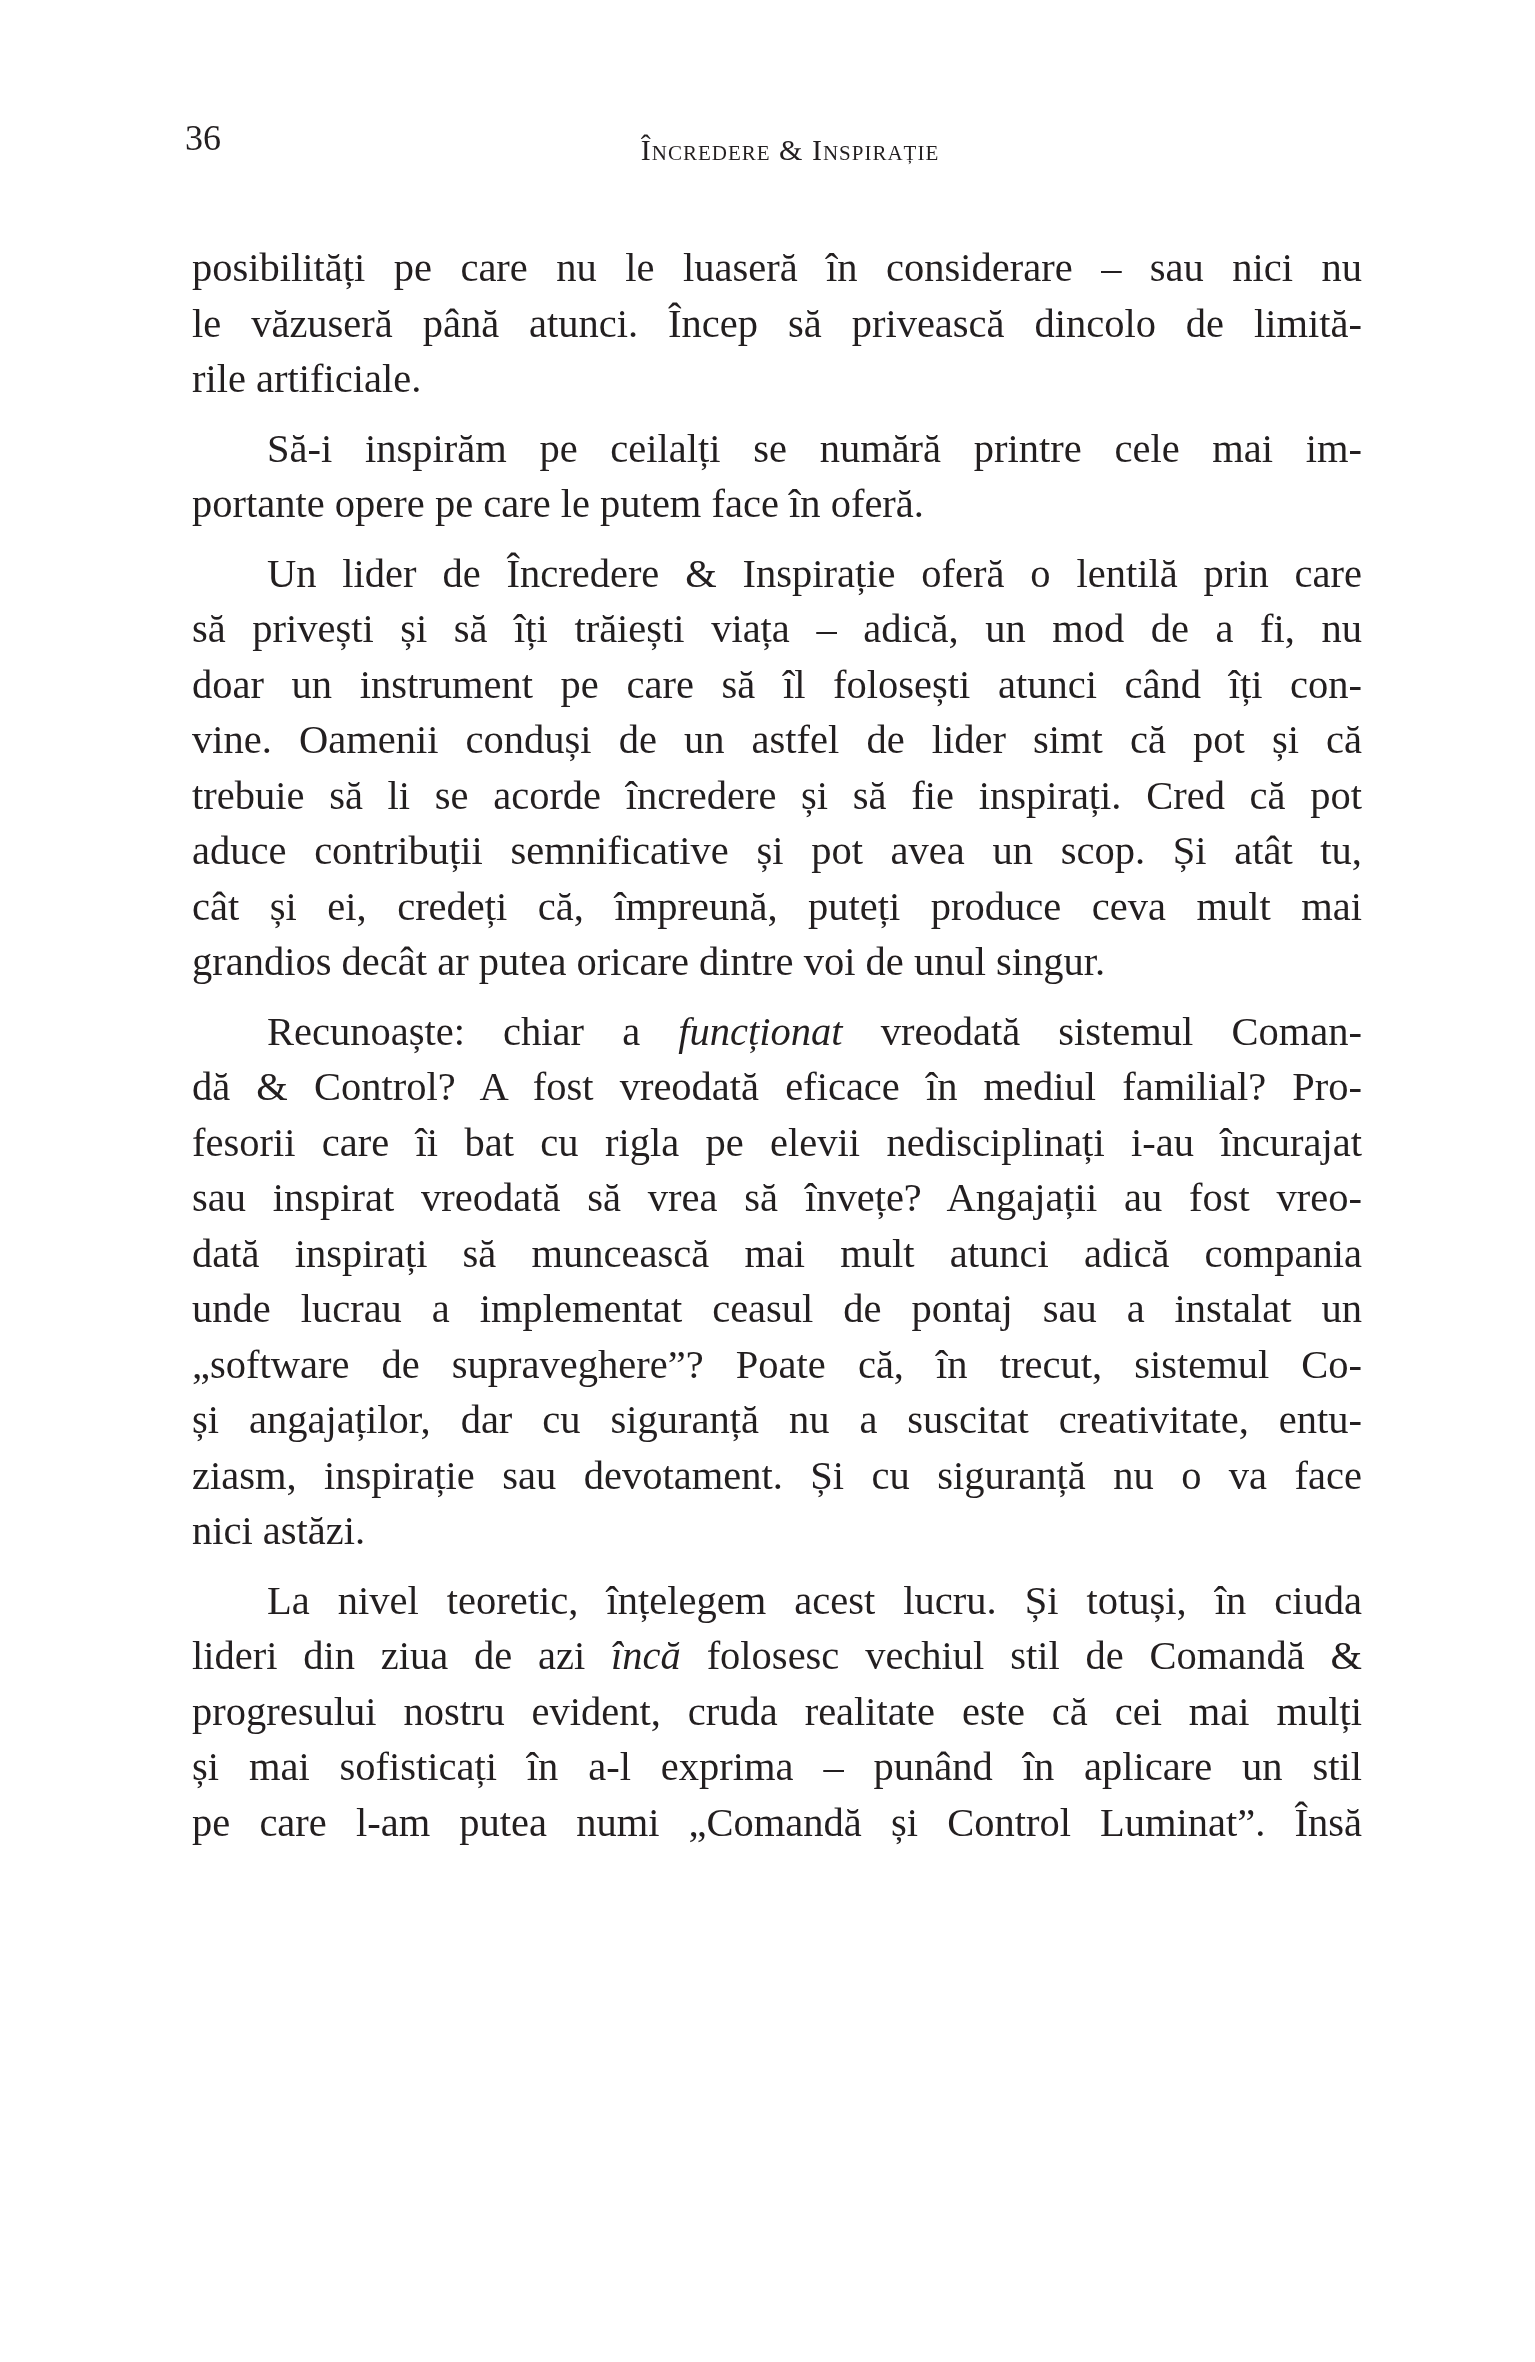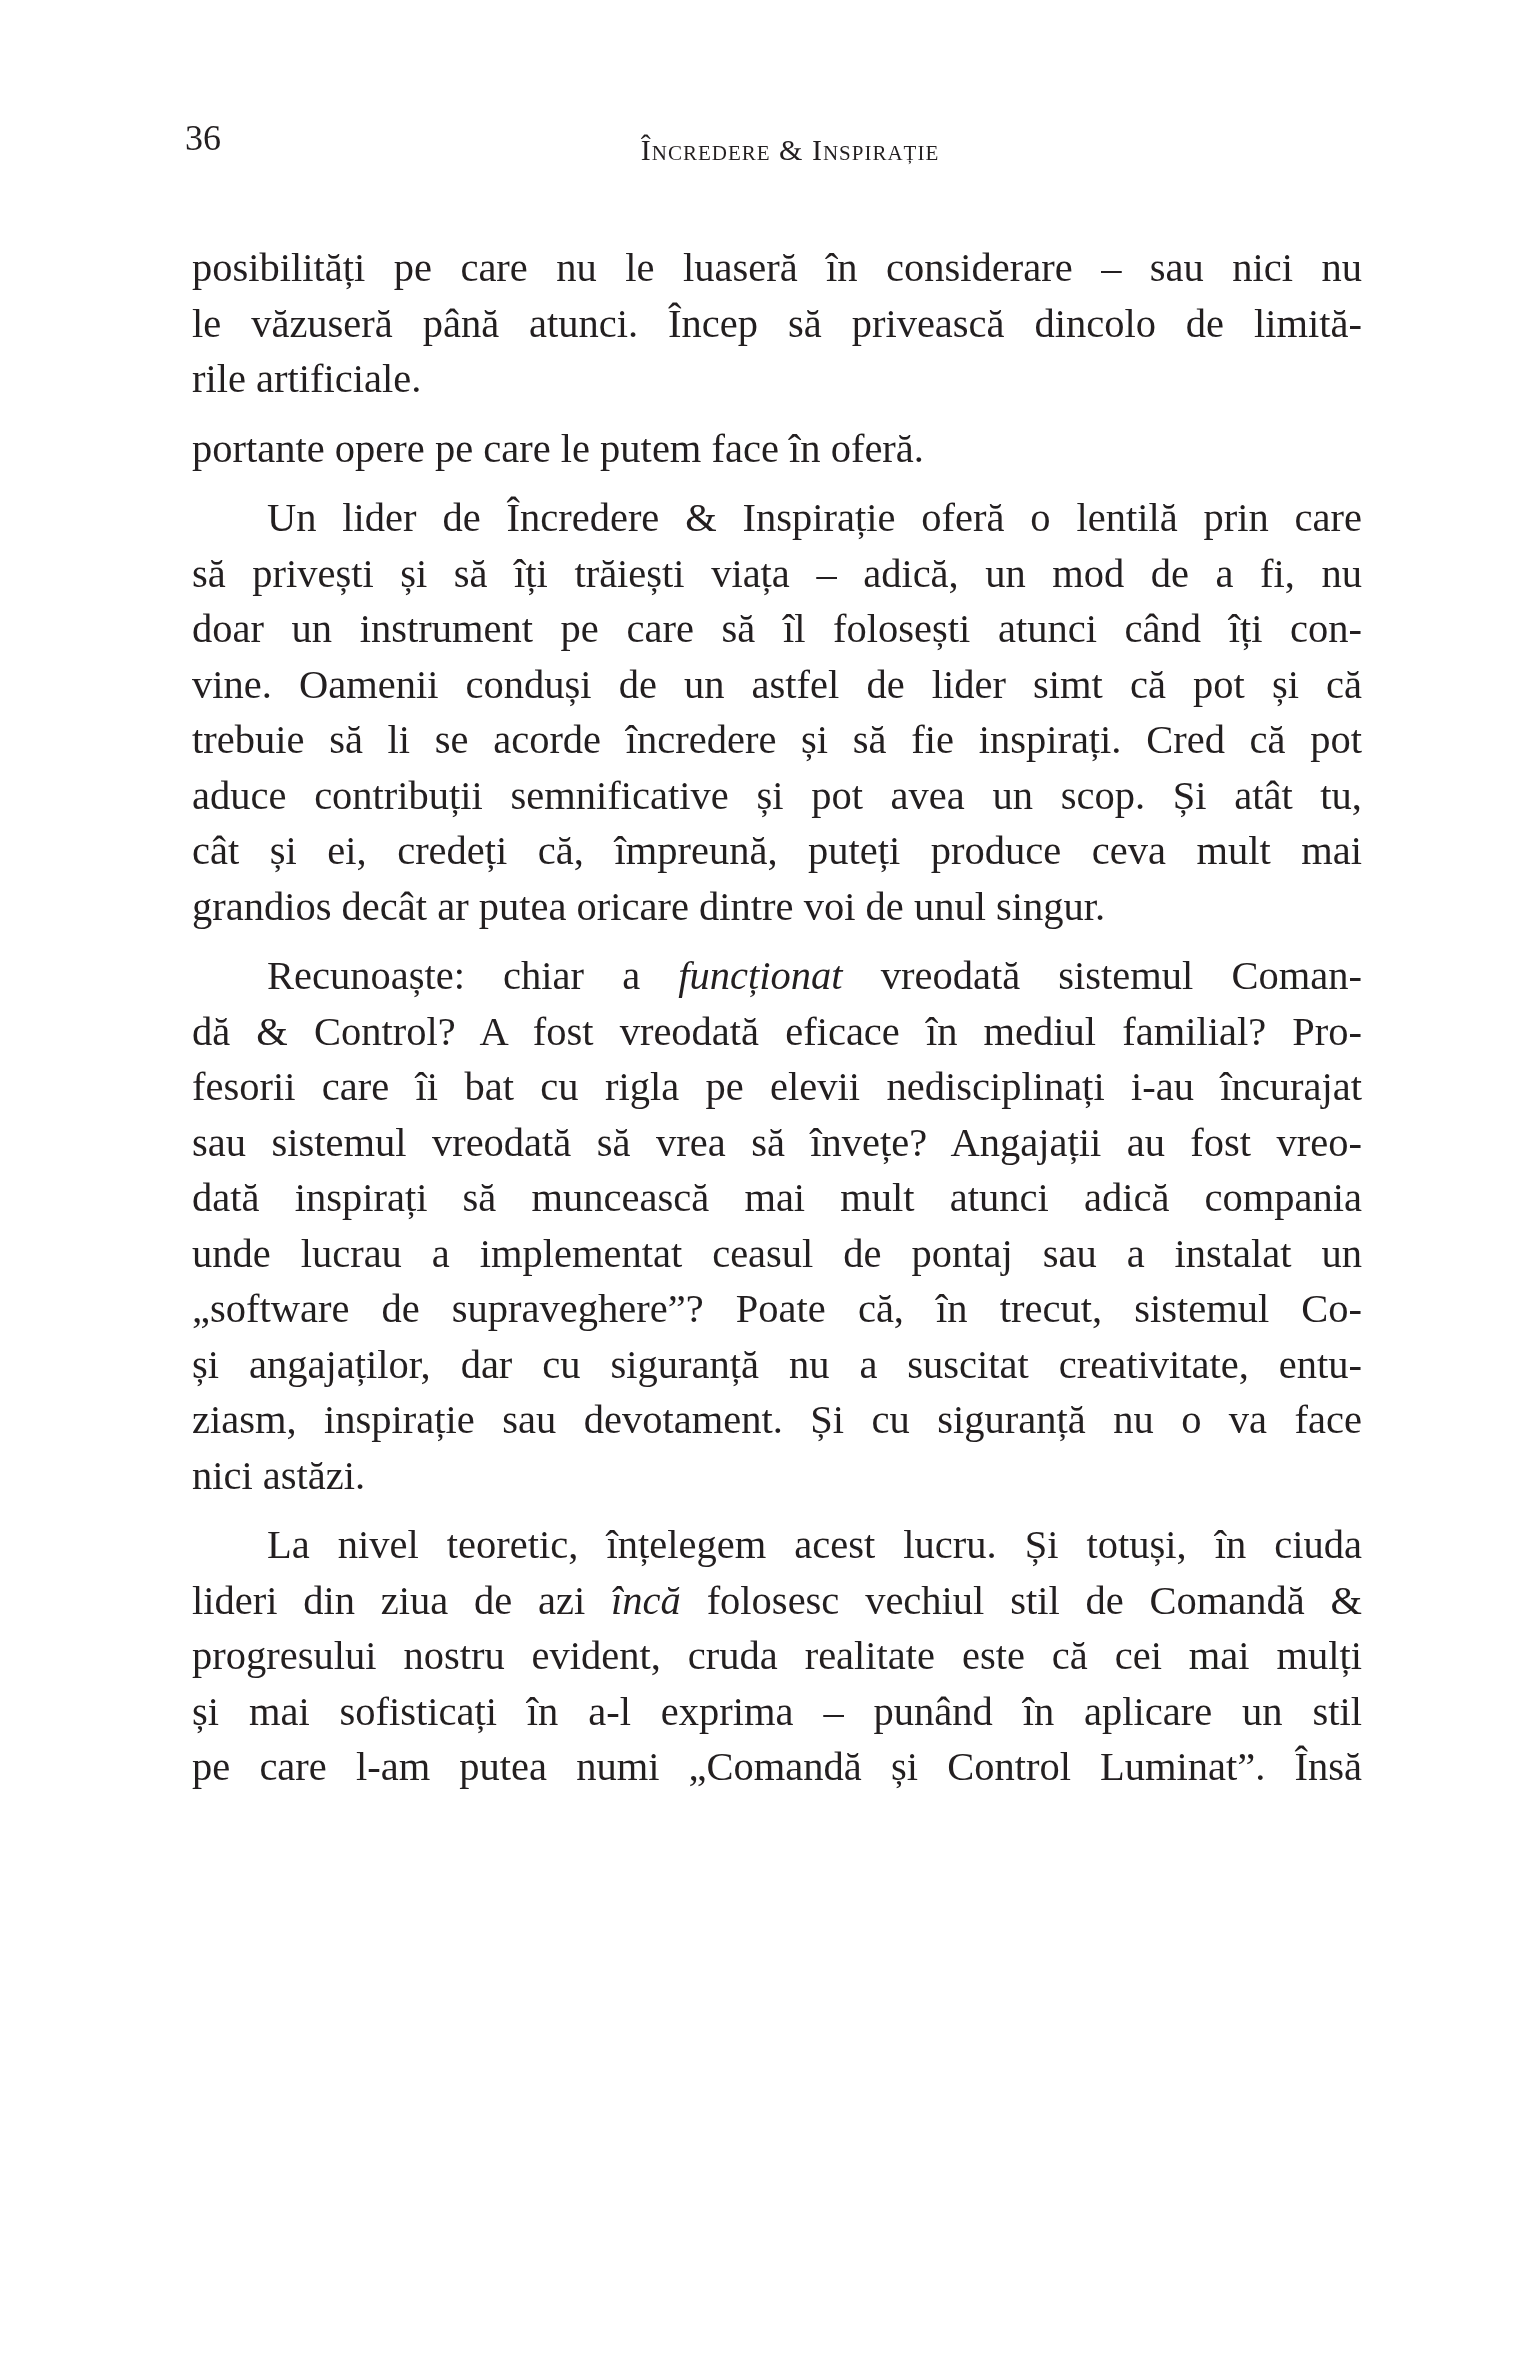--- a/index.html
+++ b/index.html
@@ -79,37 +79,38 @@
   <span class="running-title">Încredere &amp; Inspirație</span>
 </div>
 
 <div class="body-text" id="body-text">
     <div class="para">
       <span class="line" style="width: 1170px;"><span>posibilități pe care nu le luaseră în considerare – sau nici nu</span></span>
       <span class="line" style="width: 1170px;"><span>le văzuseră până atunci. Încep să privească dincolo de limită-</span></span>
       <span class="line last" style="width: 1170px;"><span>rile artificiale.</span></span>
     </div>
     <div class="para">
+      <span class="line indent" style="width: 1095px;"><span>Să-i inspirăm pe ceilalți se numără printre cele mai im-</span></span>
       <span class="line last" style="width: 1170px;"><span>portante opere pe care le putem face în oferă.</span></span>
     </div>
     <div class="para">
       <span class="line indent" style="width: 1095px;"><span>Un lider de Încredere &amp; Inspirație oferă o lentilă prin care</span></span>
       <span class="line" style="width: 1170px;"><span>să privești și să îți trăiești viața – adică, un mod de a fi, nu</span></span>
       <span class="line" style="width: 1170px;"><span>doar un instrument pe care să îl folosești atunci când îți con-</span></span>
       <span class="line" style="width: 1170px;"><span>vine. Oamenii conduși de un astfel de lider simt că pot și că</span></span>
       <span class="line" style="width: 1170px;"><span>trebuie să li se acorde încredere și să fie inspirați. Cred că pot</span></span>
       <span class="line" style="width: 1170px;"><span>aduce contribuții semnificative și pot avea un scop. Și atât tu,</span></span>
       <span class="line" style="width: 1170px;"><span>cât și ei, credeți că, împreună, puteți produce ceva mult mai</span></span>
       <span class="line last" style="width: 1170px;"><span>grandios decât ar putea oricare dintre voi de unul singur.</span></span>
     </div>
     <div class="para">
       <span class="line indent" style="width: 1095px;"><span>Recunoaște: chiar a </span><em>funcționat</em><span> vreodată sistemul Coman-</span></span>
       <span class="line" style="width: 1170px;"><span>dă &amp; Control? A fost vreodată eficace în mediul familial? Pro-</span></span>
       <span class="line" style="width: 1170px;"><span>fesorii care îi bat cu rigla pe elevii nedisciplinați i-au încurajat</span></span>
-      <span class="line" style="width: 1170px;"><span>sau sistemul vreodată să vrea să învețe? Angajații au fost vreo-</span></span>
+      <span class="line" style="width: 1170px;"><span>sau inspirat vreodată să vrea să învețe? Angajații au fost vreo-</span></span>
       <span class="line" style="width: 1170px;"><span>dată inspirați să muncească mai mult atunci adică compania</span></span>
       <span class="line" style="width: 1170px;"><span>unde lucrau a implementat ceasul de pontaj sau a instalat un</span></span>
       <span class="line" style="width: 1170px;"><span>„software de supraveghere”? Poate că, în trecut, sistemul Co-</span></span>
       <span class="line" style="width: 1170px;"><span>și angajaților, dar cu siguranță nu a suscitat creativitate, entu-</span></span>
       <span class="line" style="width: 1170px;"><span>ziasm, inspirație sau devotament. Și cu siguranță nu o va face</span></span>
       <span class="line last" style="width: 1170px;"><span>nici astăzi.</span></span>
     </div>
     <div class="para">
       <span class="line indent" style="width: 1095px;"><span>La nivel teoretic, înțelegem acest lucru. Și totuși, în ciuda</span></span>
       <span class="line" style="width: 1170px;"><span>lideri din ziua de azi </span><em>încă</em><span> folosesc vechiul stil de Comandă &amp;</span></span>

